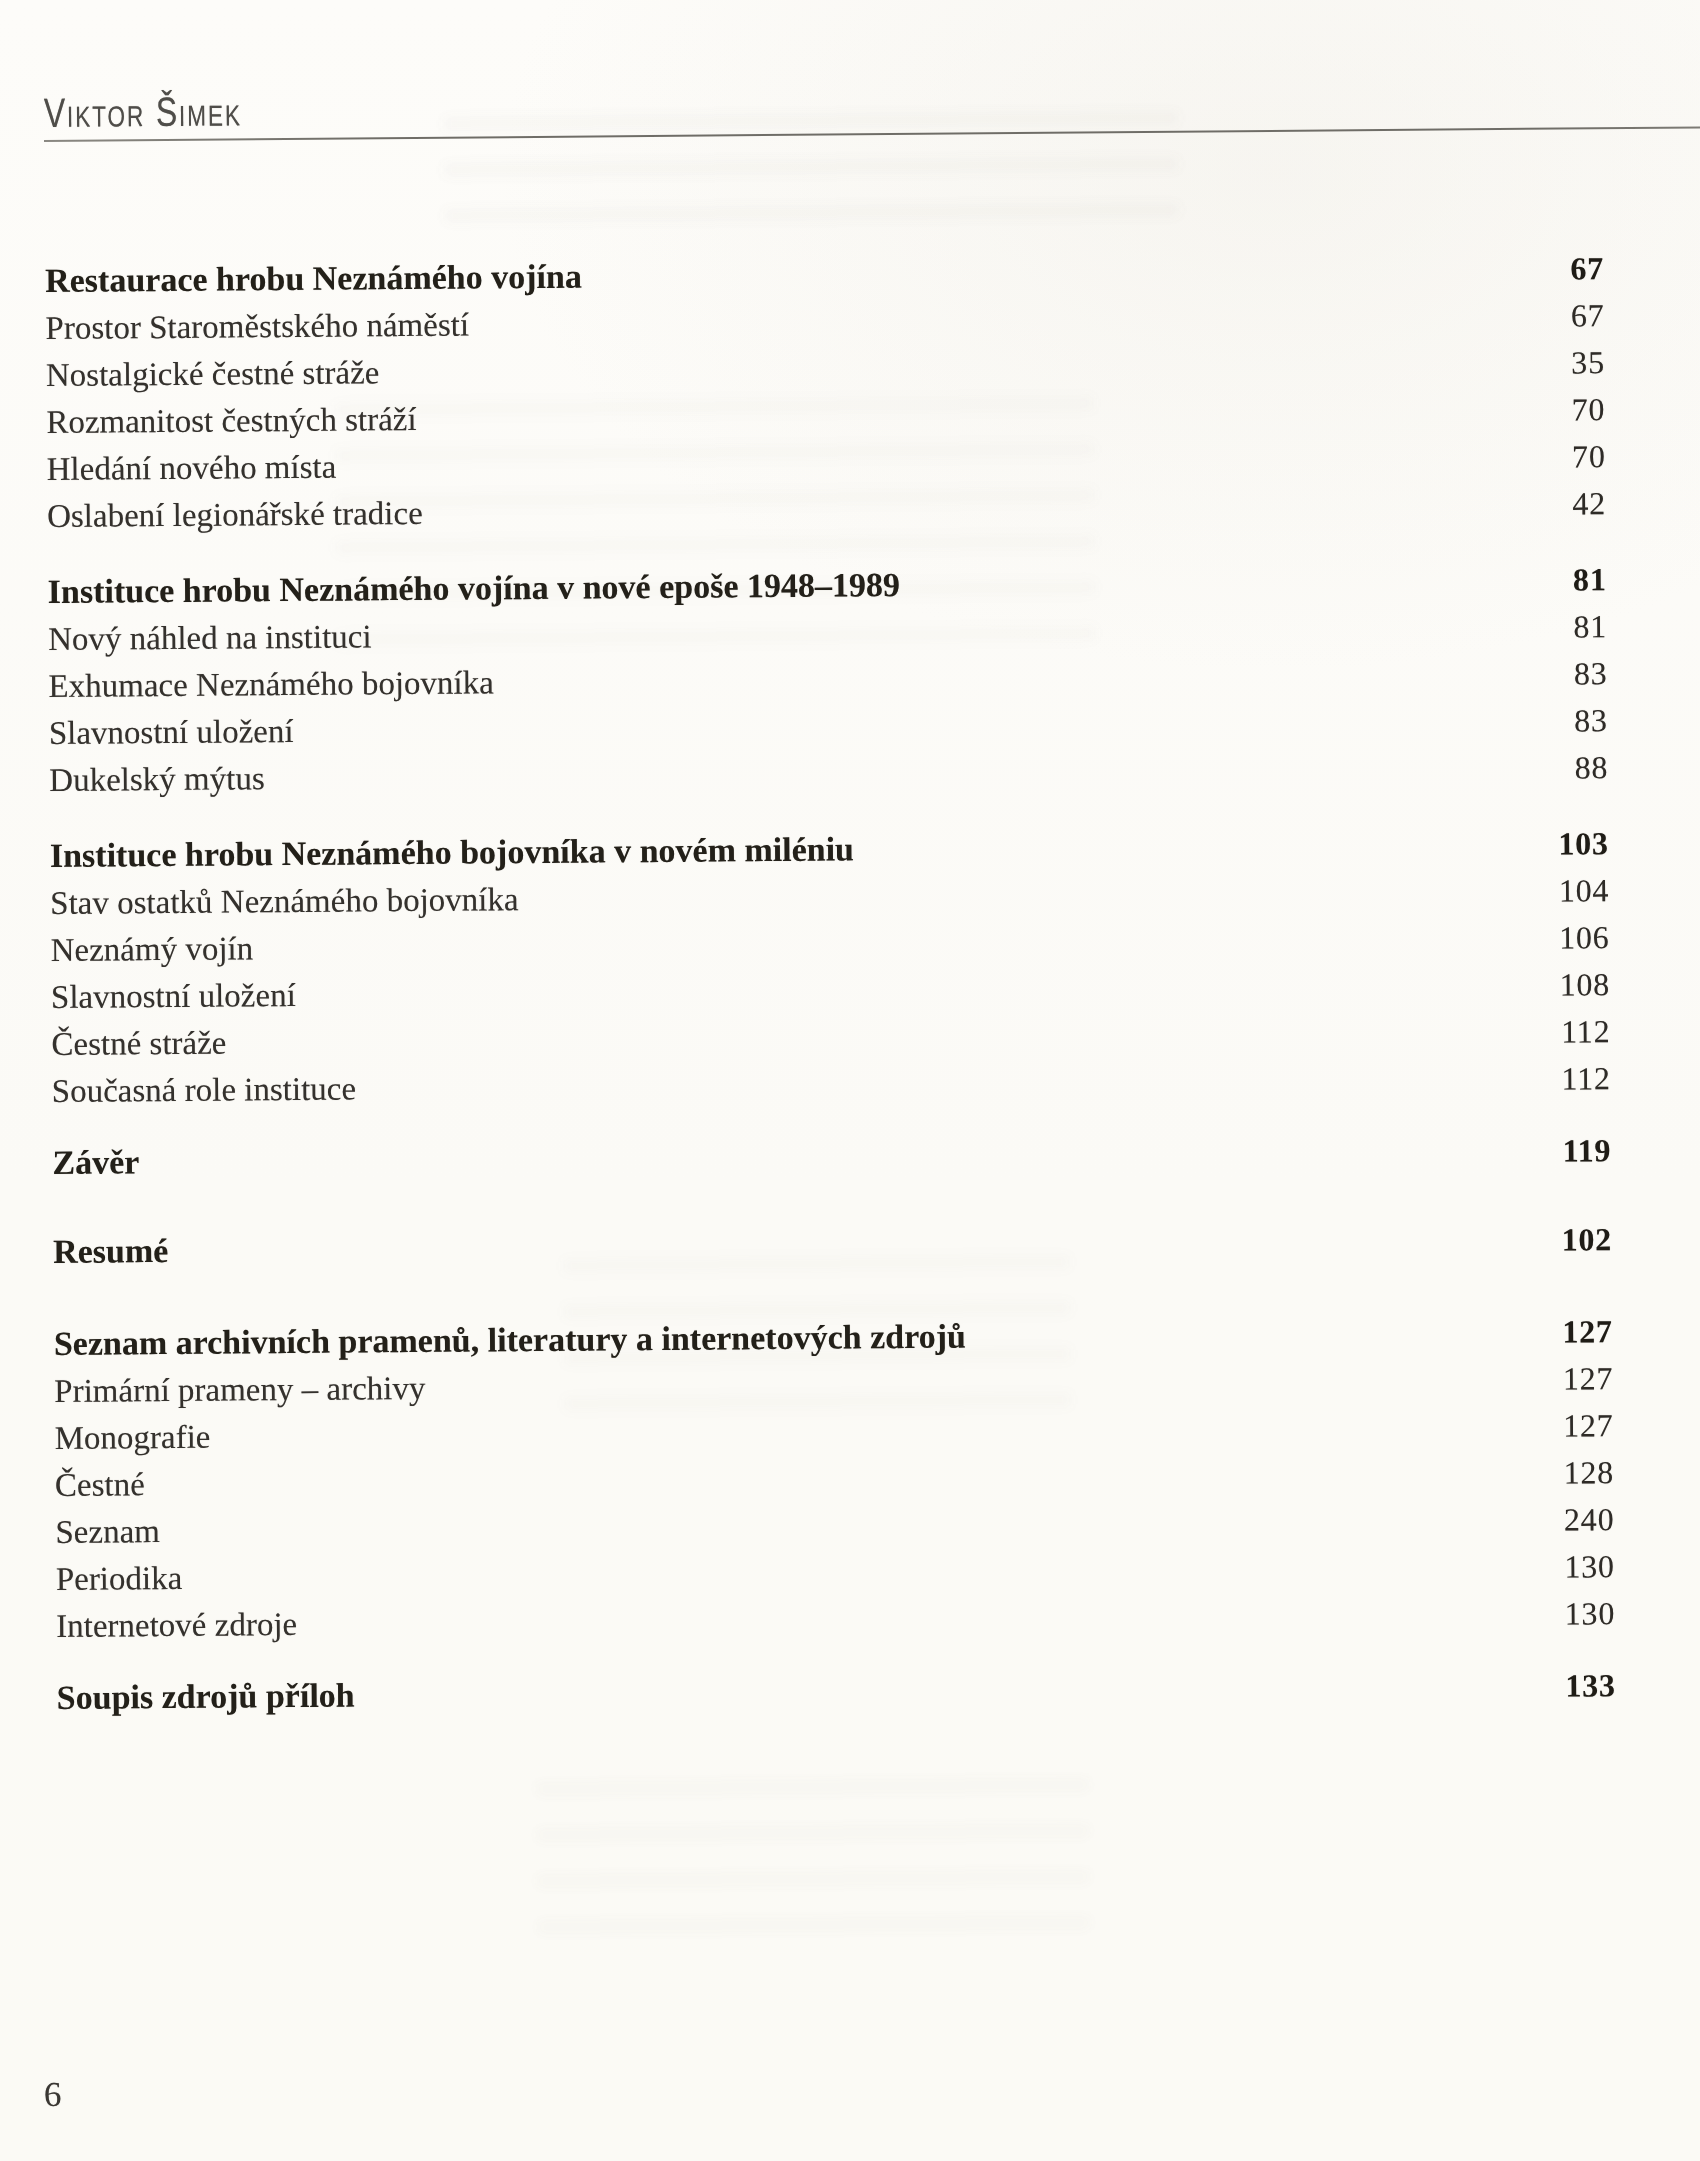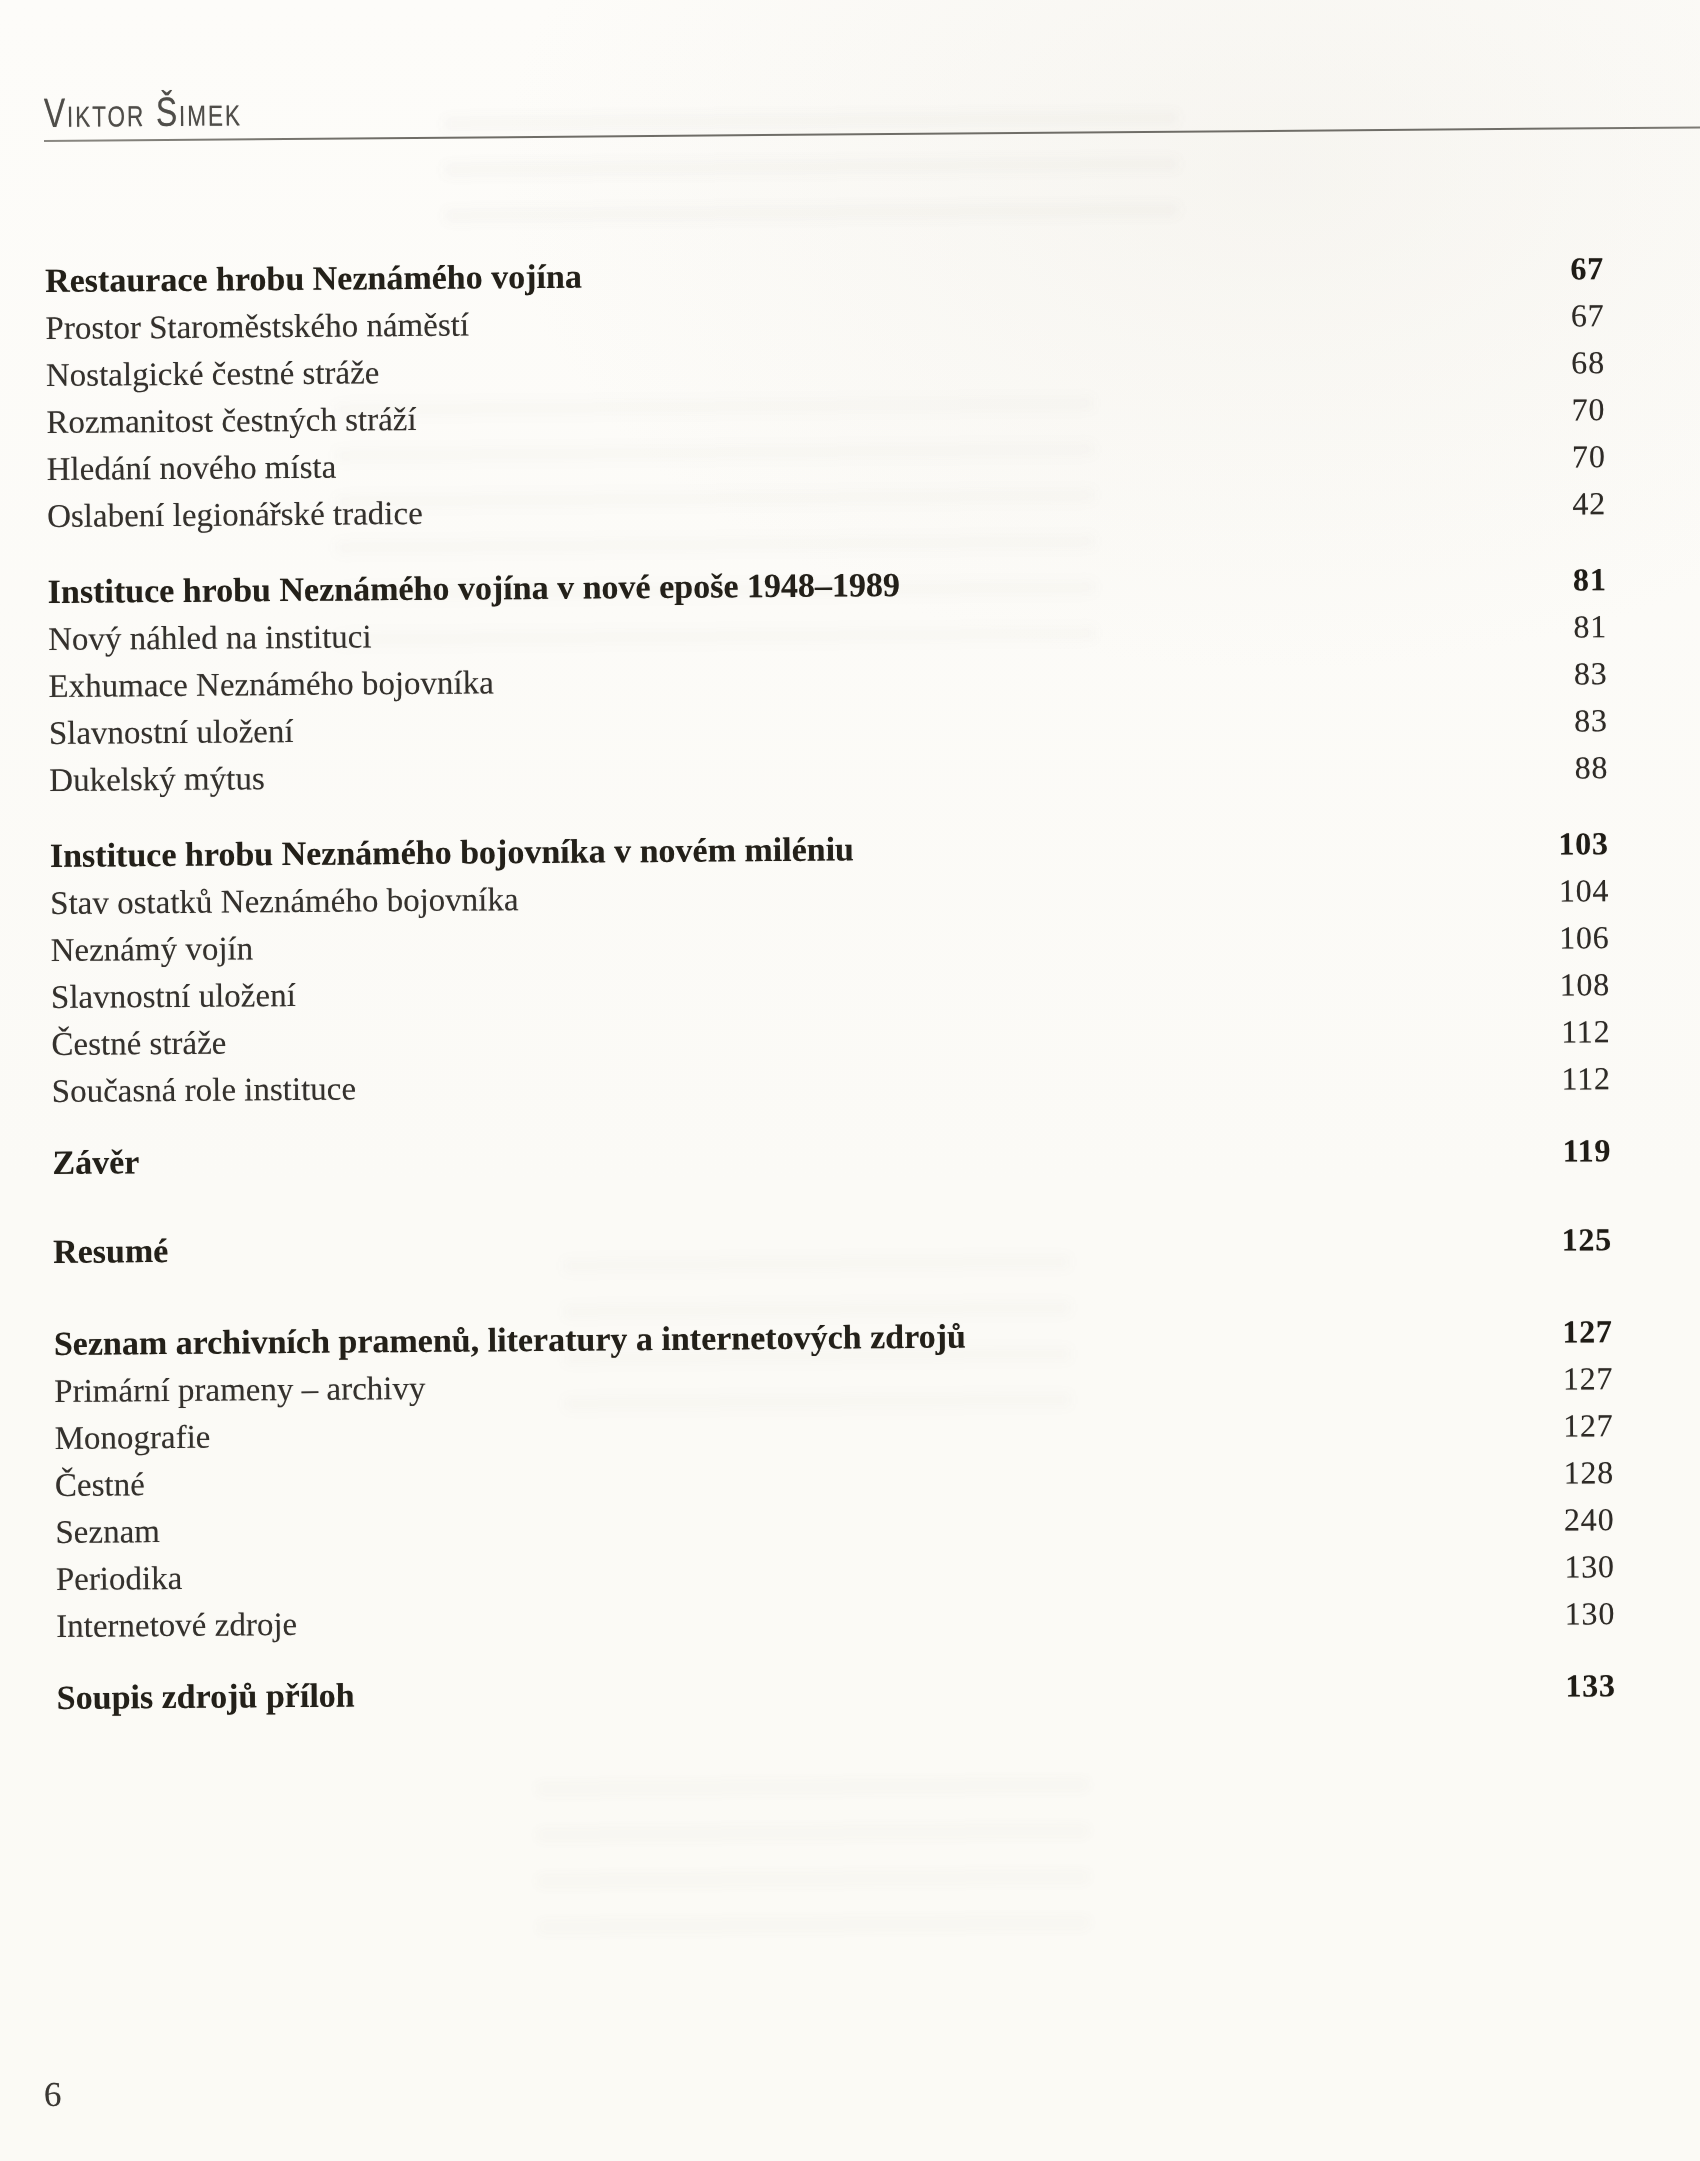--- a/index.html
+++ b/index.html
@@ -140,21 +140,21 @@
         <div class="row head">
           <span class="t">Restaurace hrobu Neznámého vojína</span>
           <span class="n">67</span>
         </div>
         <div class="row">
           <span class="t">Prostor Staroměstského náměstí</span>
           <span class="n">67</span>
         </div>
         <div class="row">
           <span class="t">Nostalgické čestné stráže</span>
-          <span class="n">68</span>
+          <span class="n">35</span>
         </div>
         <div class="row">
           <span class="t">Rozmanitost čestných stráží</span>
           <span class="n">70</span>
         </div>
         <div class="row">
           <span class="t">Hledání nového místa</span>
           <span class="n">70</span>
         </div>
         <div class="row">
@@ -216,21 +216,21 @@
       <div class="sec-gap-sm">
         <div class="row head">
           <span class="t">Závěr</span>
           <span class="n">119</span>
         </div>
       </div>
 
       <div class="sec-gap-lg">
         <div class="row head">
           <span class="t">Resumé</span>
-          <span class="n">125</span>
+          <span class="n">102</span>
         </div>
       </div>
 
       <div class="sec-gap-xl">
         <div class="row head">
           <span class="t">Seznam archivních pramenů, literatury a internetových zdrojů</span>
           <span class="n">127</span>
         </div>
         <div class="row">
           <span class="t">Primární prameny – archivy</span>

